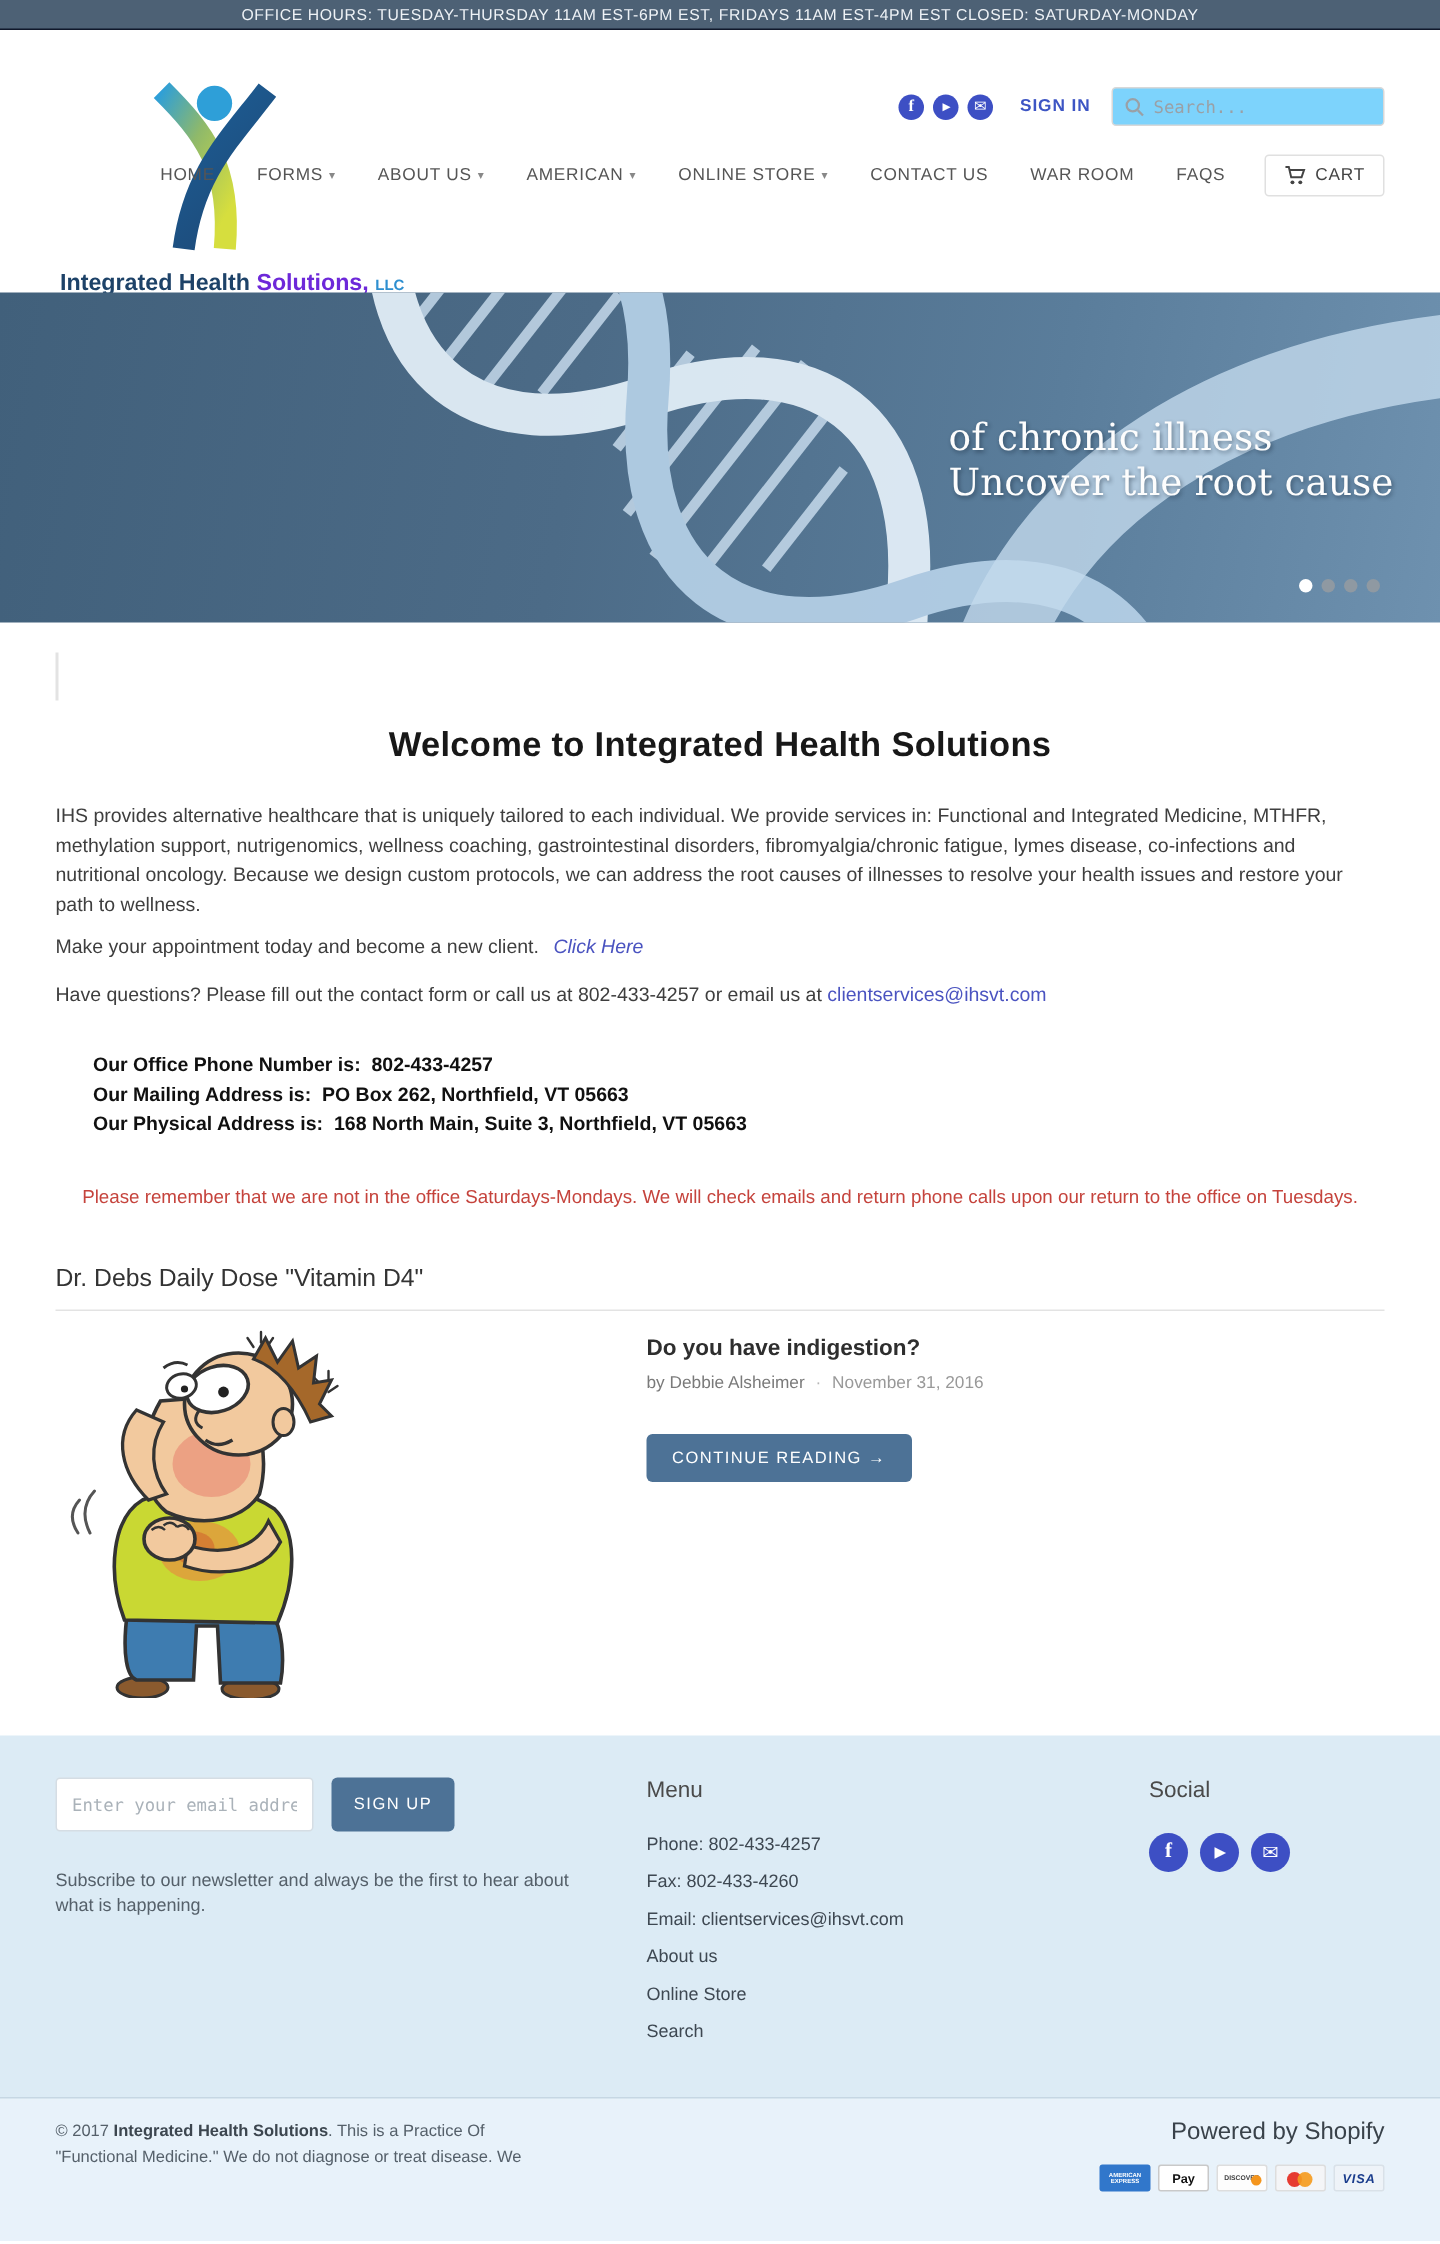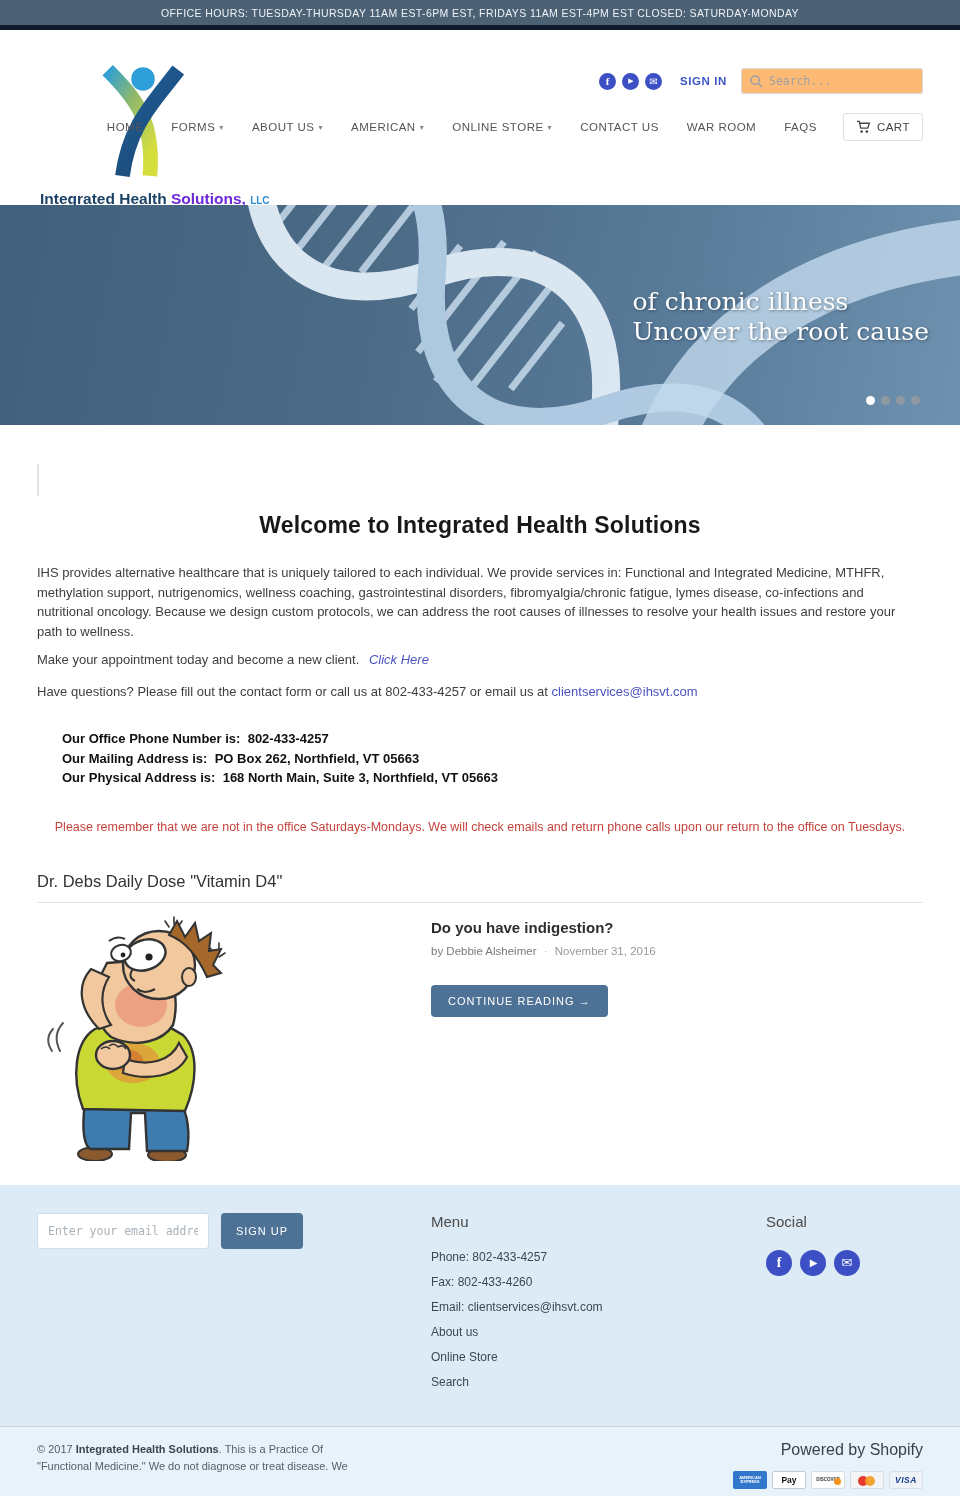--- a/index.html
+++ b/index.html
@@ -1,40 +1,40 @@
 <!DOCTYPE html>
 <html><head>
 <meta charset="utf-8">
 <style>
   * { margin:0; padding:0; box-sizing:border-box; }
   body { width:960px; background:#fff; font-family:"Liberation Sans", sans-serif; color:#3e3e3e; }
   .page { width:960px; overflow:hidden; }
 
   
-  .topbar { height:30px; background:#4d6175; border-bottom:5px solid #0f172a;
+  .topbar { height:20px; background:#4d6175; border-bottom:1px solid #0f172a;
             display:flex; align-items:center; justify-content:center; }
   .topbar span { color:#eef2f6; font-size:10.5px; letter-spacing:.4px; }
 
   
   .header { position:relative; height:175px; background:#fff; }
   .logo { position:absolute; left:40px; top:34px; width:205px; text-align:center; }
   .logo svg { display:block; margin:0 auto 8px auto; }
   .logo-text { font-size:15.5px; font-weight:bold; white-space:nowrap; }
   .logo-text .dark { color:#1d4268; }
   .logo-text .blue { color:#6d28d9; }
   .logo-text .llc { color:#2e8fd0; font-size:10px; font-weight:bold; }
 
   .header-controls { position:absolute; top:38px; right:37px; display:flex; align-items:center; }
   .soc { width:17px; height:17px; border-radius:50%; background:#3d4fc4; color:#fff;
          display:flex; align-items:center; justify-content:center; margin-left:6px; cursor:pointer; }
   .soc .fb { font-family:"Liberation Serif",serif; font-weight:bold; font-size:11px; }
   .soc .pl { font-size:7px; padding-left:1px; }
   .soc .em { font-size:10px; }
   .signin { margin-left:18px; color:#3d55c4; font-size:11.5px; font-weight:bold; letter-spacing:.6px; cursor:pointer; }
-  .searchbox { position:relative; margin-left:14px; width:182px; height:26px; border:1px solid #d8d8d8; border-radius:3px; background:#fdba74; }
+  .searchbox { position:relative; margin-left:14px; width:182px; height:26px; border:1px solid #d8d8d8; border-radius:3px; background:#7dd3fc; }
   .searchbox svg { position:absolute; left:8px; top:6px; }
   .searchbox input { width:100%; height:100%; border:0; outline:none; padding-left:27px;
          font-family:"DejaVu Sans Mono", monospace; font-size:11.5px; color:#666; background:transparent; }
   .searchbox input::placeholder { color:#9aa0a6; }
 
   .nav { position:absolute; top:81px; right:37px; display:flex; align-items:center; }
   .nav-item { font-size:11.5px; color:#555; letter-spacing:.5px; padding:10px 14px; cursor:pointer; white-space:nowrap; }
   .nav-item.caret::after { content:"▾"; font-size:8px; color:#888; margin-left:4px; vertical-align:1px; }
   .cart-btn { display:flex; align-items:center; margin-left:12px; border:1px solid #e0e0e0; border-radius:3px;
               padding:6px 12px; cursor:pointer; background:#fff; }
@@ -46,21 +46,21 @@
           background:linear-gradient(100deg,#41607b 0%,#4c6b87 40%,#5a7d9b 72%,#6e91af 100%); }
   .hero svg.dna { position:absolute; left:0; top:0; }
   .hero-caption { position:absolute; top:82px; right:31px; text-align:left;
                   font-family:"DejaVu Serif", serif; color:#fdfdfd; font-size:25px; line-height:30px;
                   text-shadow:1px 1px 3px rgba(10,25,40,.45); }
   .hero-dots { position:absolute; right:40px; bottom:20px; display:flex; }
   .dot { width:9px; height:9px; border-radius:50%; background:#8f99a2; margin-left:6px; cursor:pointer; }
   .dot.active { background:#ffffff; }
 
   
-  .main { padding:39px 37px 20px 37px; background:#fff; }
+  .main { padding:20px 37px 20px 37px; background:#fff; }
   .vbar { width:2px; height:32px; background:#e3e3e3; }
   h1.welcome { margin-top:16px; text-align:center; font-size:23px; font-weight:bold; color:#181818; letter-spacing:.2px; }
   .intro { margin-top:24px; font-size:13px; line-height:19.5px; color:#3e3e3e; }
   .appt { margin-top:11px; font-size:13px; color:#3e3e3e; }
   .appt a, .quest a { color:#4a53c0; text-decoration:none; cursor:pointer; }
   .appt a { font-style:italic; margin-left:6px; }
   .quest { margin-top:17px; font-size:13px; color:#3e3e3e; }
   .contact { margin-top:30px; margin-left:25px; font-size:13px; line-height:19.5px; font-weight:bold; color:#101010; }
   .notice { margin-top:32px; text-align:center; font-size:12.5px; color:#c5433c; }
 
@@ -318,20 +318,21 @@
       </div>
     </div>
   </div>
 
   <div class="footer-main">
     <div class="fcol fcol1">
       <div class="nl-form">
         <input type="text" placeholder="Enter your email address..." style="">
         <button class="nl-btn">SIGN UP</button>
       </div>
+      <p class="nl-sub">Subscribe to our newsletter and always be the first to hear about what is happening.</p>
     </div>
 
     <div class="fcol fcol2 fmenu">
       <h4>Menu</h4>
       <div>Phone: 802-433-4257</div>
       <div>Fax: 802-433-4260</div>
       <div>Email: clientservices@ihsvt.com</div>
       <div>About us</div>
       <div>Online Store</div>
       <div>Search</div>

